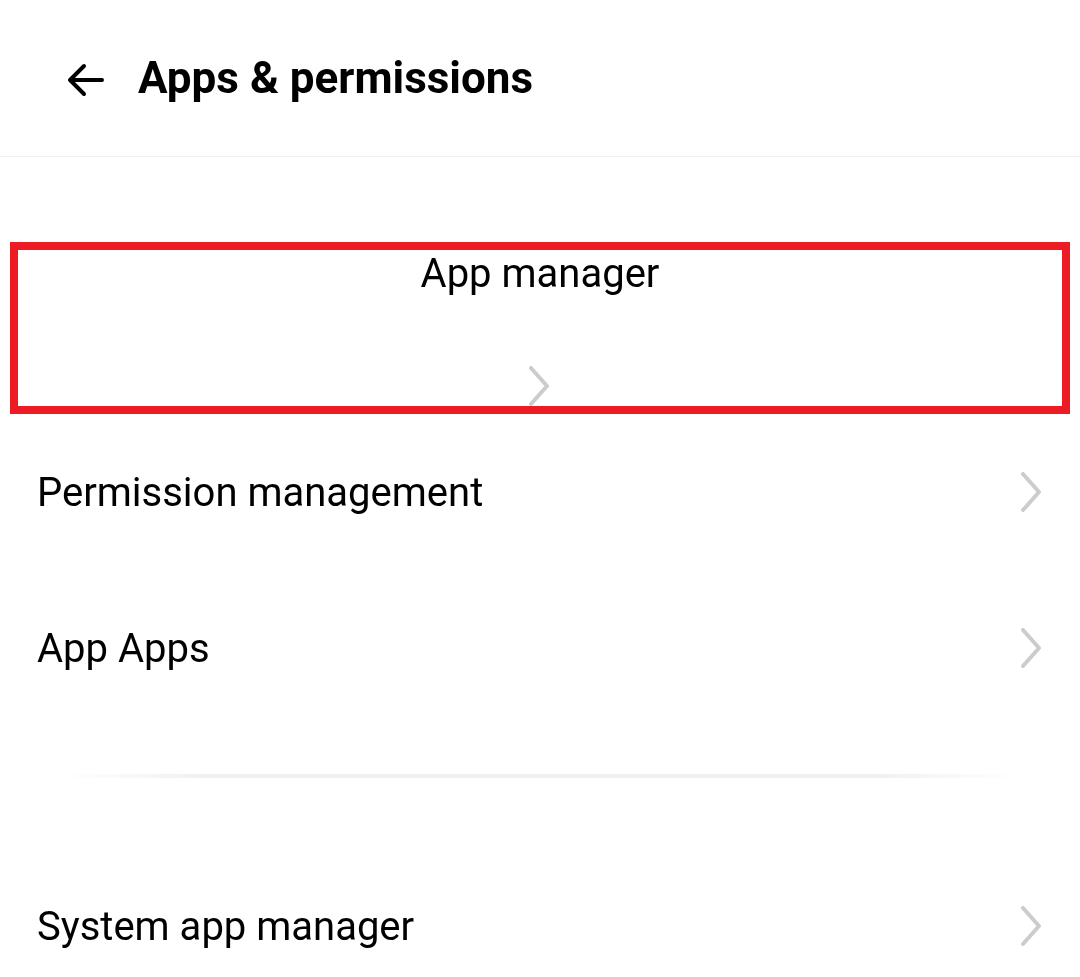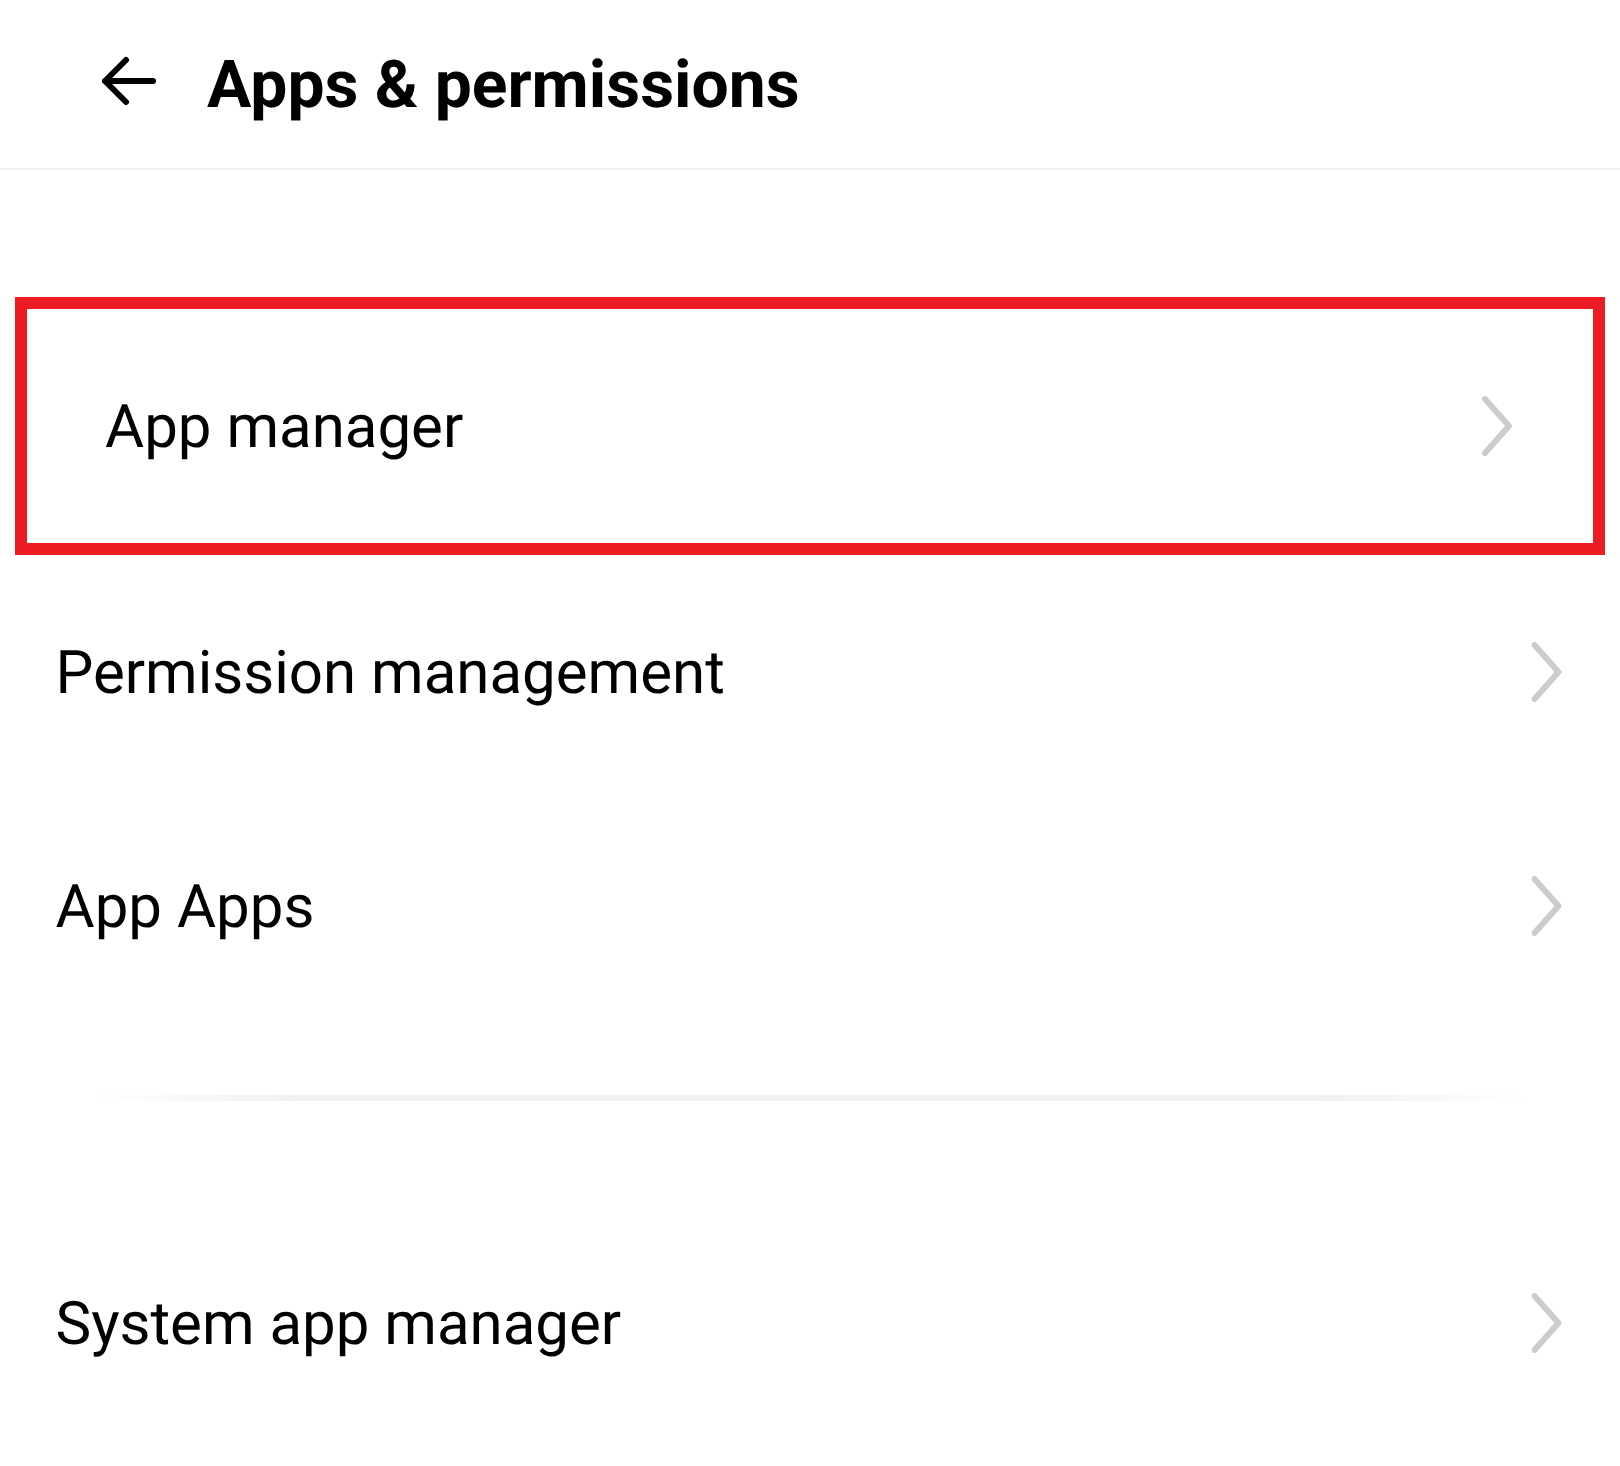--- a/index.html
+++ b/index.html
@@ -8,22 +8,22 @@
       box-sizing: border-box;
     }
     body {
       font-family: -apple-system, BlinkMacSystemFont, "Segoe UI", Roboto, Helvetica, Arial, sans-serif;
       background: #ffffff;
       width: 1080px;
       height: 977px;
     }
     .header {
       display: flex;
-      align-items: flex-start;
-      padding: 30px 62px;
+      align-items: flex-end;
+      padding: 52px 62px;
       border-bottom: 1px solid #f0f0f0;
     }
     .back-icon {
       display: flex;
       align-items: center;
       justify-content: center;
       margin-right: 28px;
     }
     .page-title {
       font-size: 44px;
@@ -49,20 +49,21 @@
     .chevron-icon {
       display: flex;
       align-items: center;
     }
     .highlight-box {
       border: 8px solid #ed1c24;
       margin: 0 10px;
     }
     .highlight-box .list-item {
       padding: 0 52px;
+      flex-direction: column;
     }
     .divider-section {
       height: 4px;
       margin: 48px 62px 0 62px;
       background: linear-gradient(to right, rgba(240,240,240,0) 0%, rgba(240,240,240,1) 15%, rgba(240,240,240,1) 85%, rgba(240,240,240,0) 100%);
     }
     .section-spacer {
       height: 70px;
     }
   </style>

